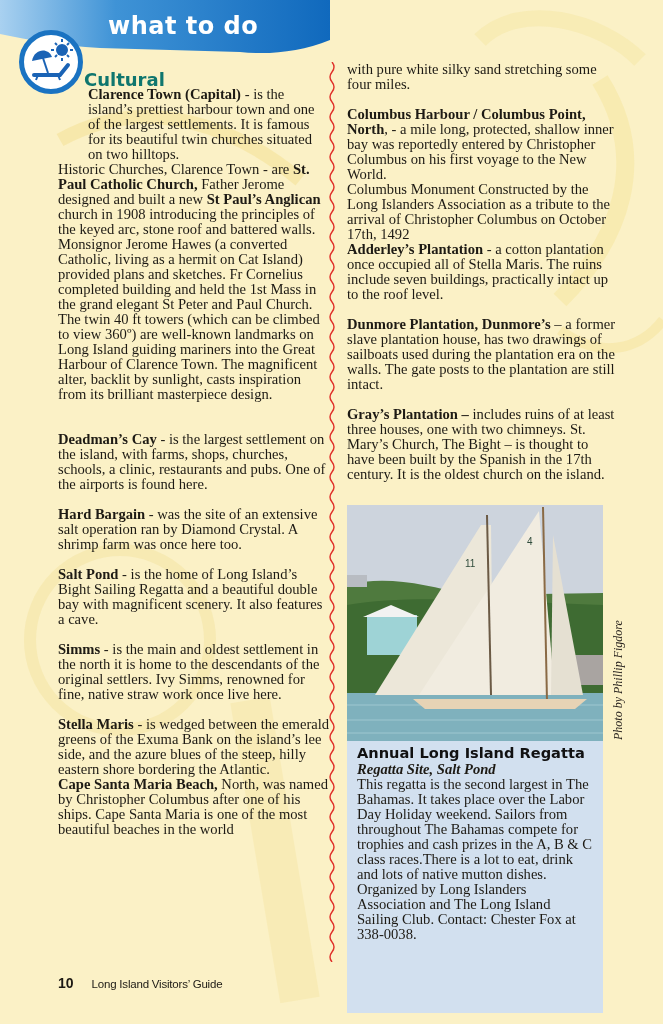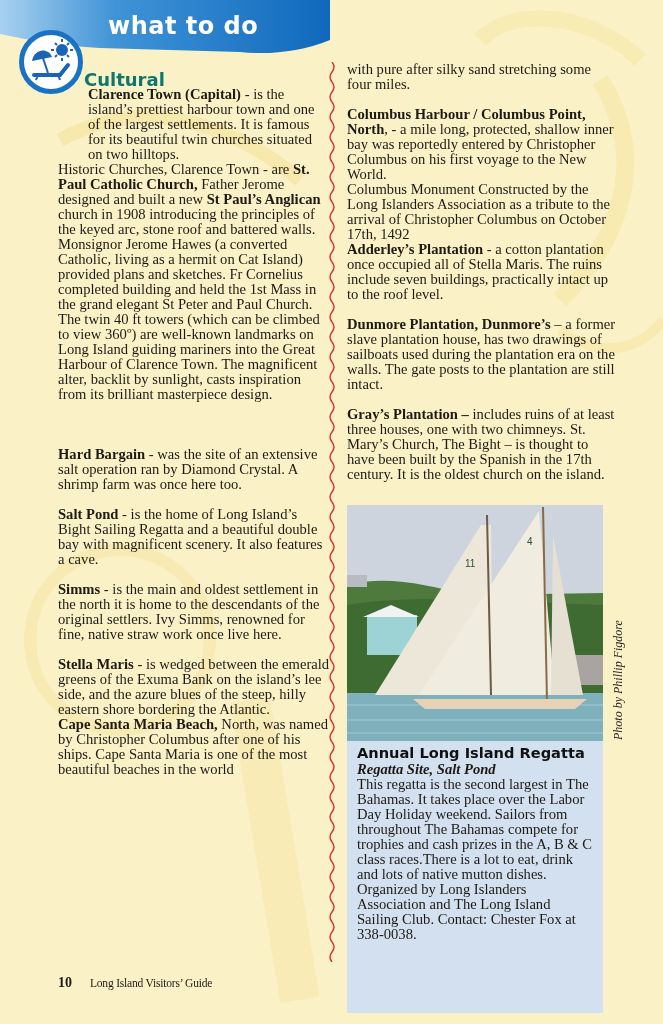--- a/index.html
+++ b/index.html
@@ -51,21 +51,21 @@
     line-height: 18px; color: #111;
   }
   .caption-sub { font-style: italic; font-weight: bold; }
   .credit {
     position: absolute; left: 611px; top: 740px;
     transform: rotate(-90deg); transform-origin: left top;
     font-style: italic; font-size: 12px; color: #2a2520; white-space: nowrap;
   }
   .footer {
     position: absolute; left: 58px; top: 975px; display: flex; align-items: baseline; gap: 18px;
-    font-family: Liberation Serif, serif;
+    font-family: Liberation Sans, sans-serif;
   }
   .page-num { font-weight: bold; font-size: 14px; }
   .guide-name { font-size: 11.5px; letter-spacing: -0.2px; }
 </style>
 </head>
 <body>
 
 <svg class="bg-swirl" viewBox="0 0 663 1024" width="663" height="1024">
   <path d="M60 140 C150 90 240 130 300 180" stroke="#f5e39a" stroke-width="14" fill="none" opacity="0.6"></path>
   <path d="M560 300 C620 240 650 160 600 80" stroke="#f6e7a4" stroke-width="18" fill="none" opacity="0.6"></path>
@@ -111,20 +111,23 @@
 <div class="col col-left">
   <div class="section-heading">Cultural</div>
   <p class="indent" style="padding-left:30px;text-indent:0">
     <b>Clarence Town (Capital)</b><span> - is the island’s prettiest harbour town and one of the largest settlements. It is famous for its beautiful twin churches situated on two hilltops.</span>
   </p>
   <p>
     <span>Historic Churches, Clarence Town - are </span><b>St. Paul Catholic Church,</b><span> Father Jerome designed and built a new </span><b>St Paul’s Anglican</b><span> church in 1908 introducing the principles of the keyed arc, stone roof and battered walls. Monsignor Jerome Hawes (a converted Catholic, living as a hermit on Cat Island) provided plans and sketches. Fr Cornelius completed building and held the 1st Mass in the grand elegant St Peter and Paul Church. The twin 40 ft towers (which can be climbed to view 360º) are well-known landmarks on Long Island guiding mariners into the Great Harbour of Clarence Town. The magnificent alter, backlit by sunlight, casts inspiration from its brilliant masterpiece design.</span>
   </p>
   <div class="gap"></div>
   <div class="gap"></div>
+  <p>
+    <b>Deadman’s Cay</b><span> - is the largest settlement on the island, with farms, shops, churches, schools, a clinic, restaurants and pubs. One of the airports is found here.</span>
+  </p>
   <div class="gap"></div>
   <p>
     <b>Hard Bargain</b><span> - was the site of an extensive salt operation ran by Diamond Crystal. A shrimp farm was once here too.</span>
   </p>
   <div class="gap"></div>
   <p>
     <b>Salt Pond</b><span> - is the home of Long Island’s Bight Sailing Regatta and a beautiful double bay with magnificent scenery. It also features a cave.</span>
   </p>
   <div class="gap"></div>
   <p>
@@ -145,21 +148,21 @@
        q4 5 0 10 q-4 5 0 10 q4 5 0 10 q-4 5 0 10 q4 5 0 10 q-4 5 0 10 q4 5 0 10 q-4 5 0 10 q4 5 0 10 q-4 5 0 10
        q4 5 0 10 q-4 5 0 10 q4 5 0 10 q-4 5 0 10 q4 5 0 10 q-4 5 0 10 q4 5 0 10 q-4 5 0 10 q4 5 0 10 q-4 5 0 10
        q4 5 0 10 q-4 5 0 10 q4 5 0 10 q-4 5 0 10 q4 5 0 10 q-4 5 0 10 q4 5 0 10 q-4 5 0 10 q4 5 0 10 q-4 5 0 10
        q4 5 0 10 q-4 5 0 10 q4 5 0 10 q-4 5 0 10 q4 5 0 10 q-4 5 0 10 q4 5 0 10 q-4 5 0 10 q4 5 0 10 q-4 5 0 10
        q4 5 0 10 q-4 5 0 10 q4 5 0 10 q-4 5 0 10 q4 5 0 10 q-4 5 0 10 q4 5 0 10 q-4 5 0 10 q4 5 0 10 q-4 5 0 10
        q4 5 0 10 q-4 5 0 10 q4 5 0 10 q-4 5 0 10 q4 5 0 10 q-4 5 0 10 q4 5 0 10 q-4 5 0 10 q4 5 0 10 q-4 5 0 10
        q4 5 0 10 q-4 5 0 10 q4 5 0 10 q-4 5 0 10 q4 5 0 10 q-4 5 0 10 q4 5 0 10 q-4 5 0 10 q4 5 0 10 q-4 5 0 10"></path>
 </svg>
 
 <div class="col col-right">
-  <p><span>with pure after silky sand stretching some four miles.</span></p>
+  <p><span>with pure white silky sand stretching some four miles.</span></p>
   <div class="gap"></div>
   <p>
     <b>Columbus Harbour / Columbus Point, North</b><span>, - a mile long, protected, shallow inner bay was reportedly entered by Christopher Columbus on his first voyage to the New World.</span>
   </p>
   <p><span>Columbus Monument Constructed by the Long Islanders Association as a tribute to the arrival of Christopher Columbus on October 17th, 1492</span></p>
   <p>
     <b>Adderley’s Plantation</b><span> - a cotton plantation once occupied all of Stella Maris. The ruins include seven buildings, practically intact up to the roof level.</span>
   </p>
   <div class="gap"></div>
   <p>

